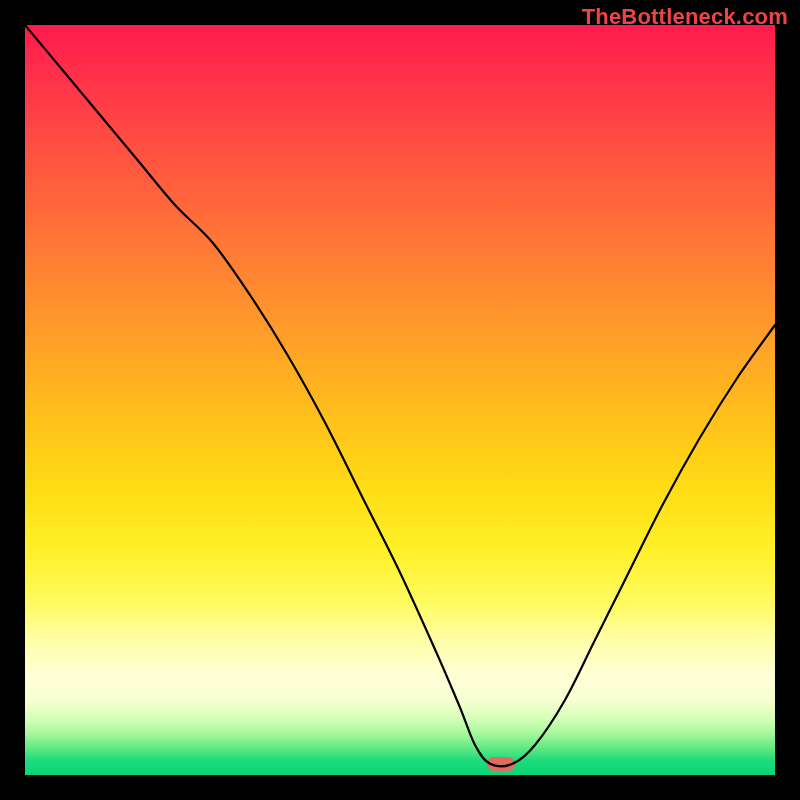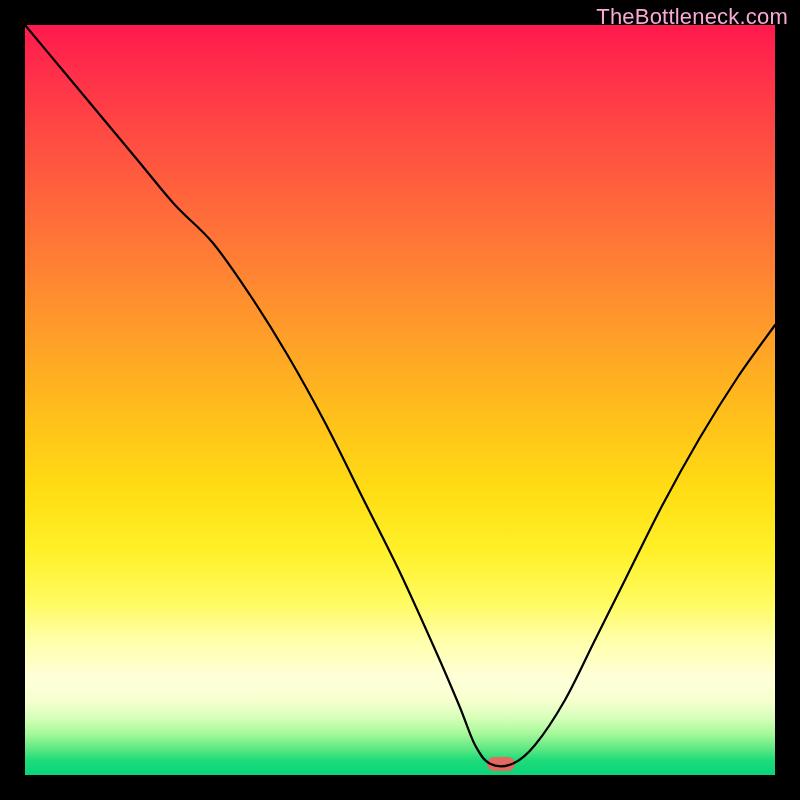--- a/index.html
+++ b/index.html
@@ -14,23 +14,23 @@
   .frame {
     position: relative;
     width: 800px;
     height: 800px;
     background: #000;
   }
   .watermark {
     position: absolute;
     top: 4px;
     right: 12px;
-    color: #f9a8d4;
+    color: #ef4444;
     font-size: 22px;
-    font-weight: 400;
+    font-weight: 700;
     letter-spacing: 0.2px;
     z-index: 20;
   }
   .plot-area {
     position: absolute;
     left: 25px;
     top: 25px;
     width: 750px;
     height: 750px;
     overflow: hidden;

